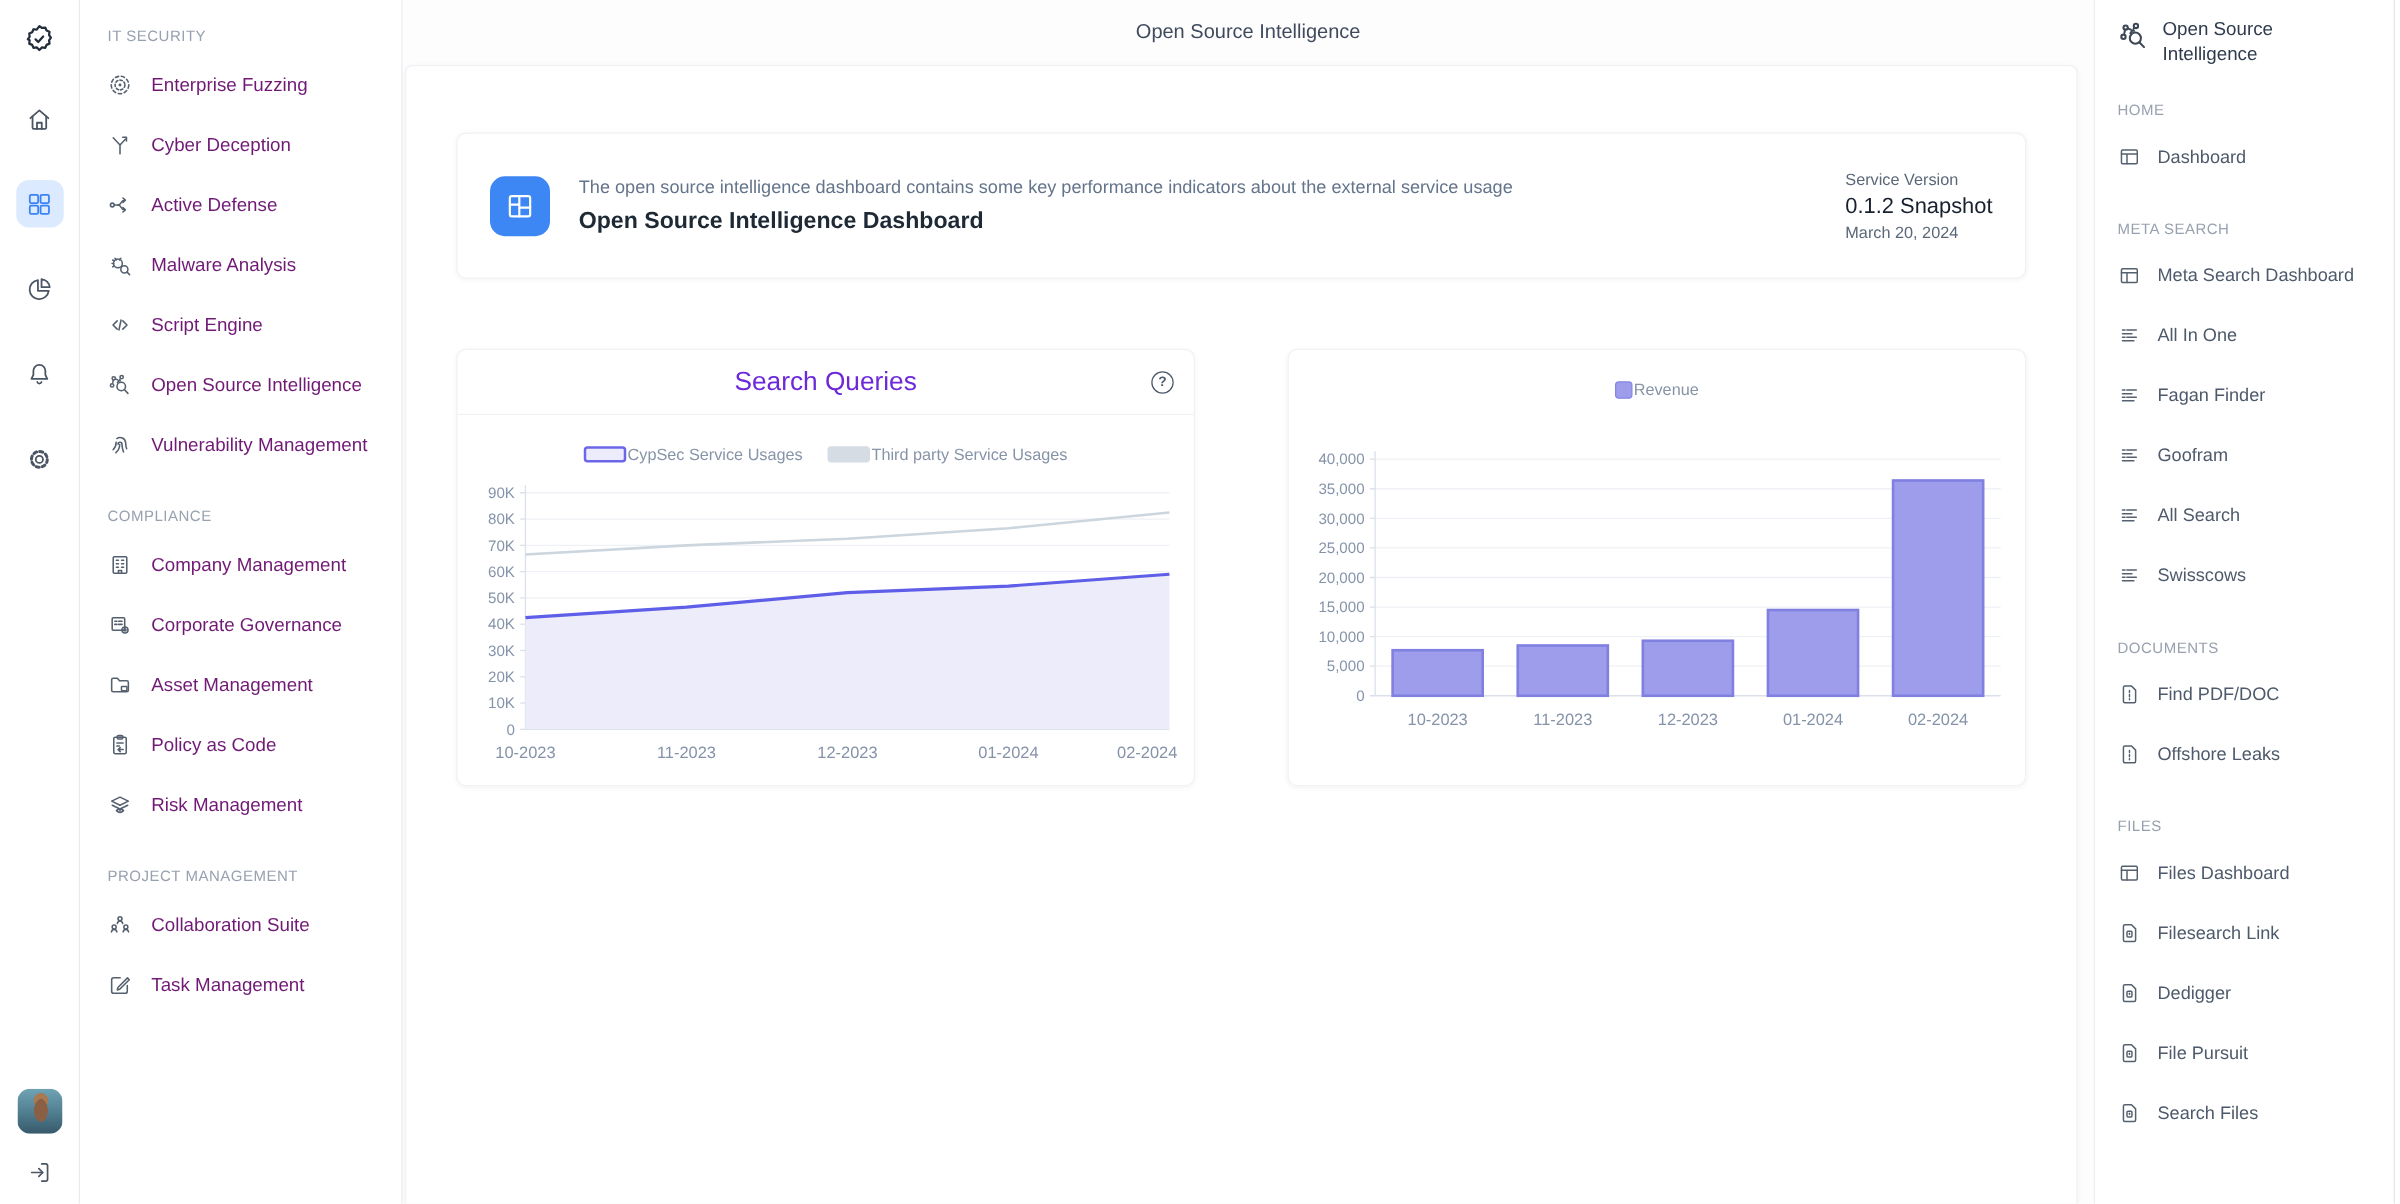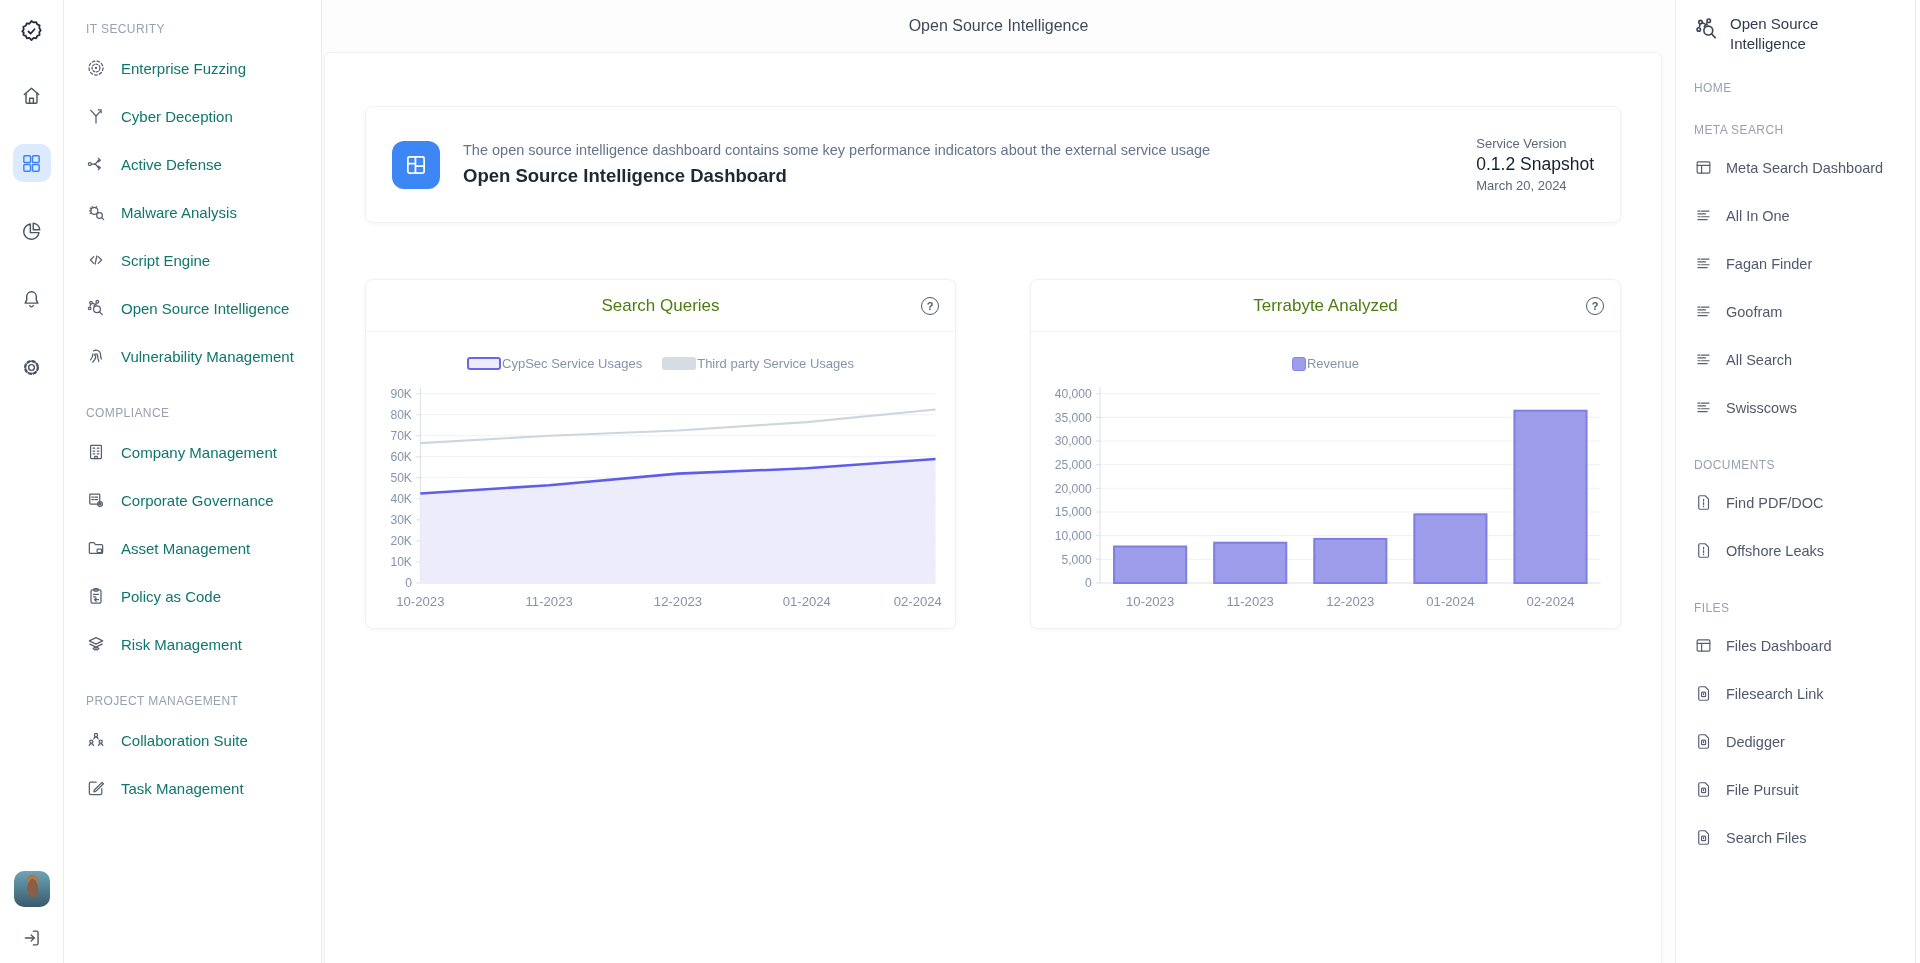--- a/index.html
+++ b/index.html
@@ -24,21 +24,21 @@
   linear-gradient(180deg,#6fa3b5 0%,#4f7d8e 55%,#38596b 100%)}
 .rail-logout{width:30px;height:30px;display:flex;align-items:center;justify-content:center;color:#4b5563;cursor:pointer}
 .rail-logout svg{width:22px;height:22px}
 
 
 .leftnav{width:258px;flex-shrink:0;background:#fff;border-right:1px solid #ebedf1;
   padding:22px 10px 10px 22px;overflow:hidden}
 .nav-section-label{font-size:12px;letter-spacing:.4px;color:#98a1af;margin:26px 0 0 0;height:16px}
 .nav-section-label:first-child{margin-top:0}
 .leftnav .nav-section-label + .nav-item{margin-top:6px}
-.nav-item{height:48px;display:flex;align-items:center;gap:15px;cursor:pointer;color:#0f766e}
+.nav-item{height:48px;display:flex;align-items:center;gap:15px;cursor:pointer;color:#701a75}
 .nav-ic{width:20px;height:20px;color:#55606f;flex-shrink:0}
 .nav-ic svg{width:20px;height:20px}
 .nav-label{font-size:15px;white-space:nowrap}
 
 
 .main{flex:1;display:flex;flex-direction:column;min-width:0}
 .main-header{height:52px;display:flex;align-items:center;justify-content:center;
   font-size:16px;color:#3f4b5d;flex-shrink:0}
 .content-card{flex:1;background:#fff;margin:0 13px 0 2px;border:1px solid #f0f1f4;
   border-bottom:none;border-radius:6px 6px 0 0;box-shadow:0 1px 4px rgba(25,35,60,.05);overflow:hidden}
@@ -56,21 +56,21 @@
 .version-label{font-size:13px;color:#5a6779}
 .version-value{font-size:17.5px;font-weight:normal;color:#17202e;margin:3px 0}
 .version-date{font-size:13px;color:#5a6779}
 
 
 .charts-row{display:flex;gap:74px;margin:56px 40px 0}
 .chart-card{flex:1;height:350px;border:1px solid #f0f1f4;border-radius:8px;
   box-shadow:0 1px 4px rgba(25,35,60,.05);display:flex;flex-direction:column;min-width:0}
 .chart-header{height:52px;position:relative;display:flex;align-items:center;justify-content:center;
   border-bottom:1px solid #f1f2f6;flex-shrink:0}
-.chart-title{font-size:17px;color:#4d7c0f}
+.chart-title{font-size:21px;color:#6d28d9}
 .help{position:absolute;right:16px;top:17px;width:18px;height:18px;border:1.5px solid #4d5a6b;
   border-radius:50%;display:flex;align-items:center;justify-content:center;
   font-size:11px;font-weight:bold;color:#4d5a6b;cursor:pointer}
 .help::after{content:"?"}
 .legend{display:flex;justify-content:center;align-items:center;gap:20px;margin-top:24px;height:15px;flex-shrink:0}
 .lg-item{display:flex;align-items:center;gap:1px}
 .lg-box-line{width:34px;height:13px;border:2px solid #6c67e9;background:#edecfc;border-radius:3px}
 .lg-box-gray{width:34px;height:13px;background:#d6dce3;border-radius:3px}
 .lg-box-bar{width:14px;height:14px;background:#9d9dec;border:1.5px solid #8585e4;border-radius:3px}
 .lg-label{font-size:13px;color:#8694a8}
@@ -359,24 +359,20 @@
                 <text x="413.5" y="216" text-anchor="middle" fill="#8593a9" font-size="12.5">01-2024</text>
                 <text x="542" y="216" text-anchor="end" fill="#8593a9" font-size="12.5">02-2024</text>
                 <polygon points="46,194 46,109 168.5,100.99999999999999 291,90.00000000000001 413.5,85.00000000000001 536,76 536,194" fill="#ececfa" stroke="none"></polygon>
                 <polyline points="46,61 168.5,54 291,49 413.5,41 536,29" fill="none" stroke="#ccd6de" stroke-width="2" stroke-linejoin="round"></polyline>
                 <polyline points="46,109 168.5,100.99999999999999 291,90.00000000000001 413.5,85.00000000000001 536,76" fill="none" stroke="#5e5ee8" stroke-width="2.4" stroke-linejoin="round"></polyline>
               </svg>
           </div>
         </section>
 
         <section class="chart-card">
-          <div class="chart-header">
-            <span class="chart-title">Terrabyte Analyzed</span>
-            <span class="help"></span>
-          </div>
           <div class="legend">
             <span class="lg-item">
               <span class="lg-box-bar"></span>
               <span class="lg-label">Revenue</span>
             </span>
           </div>
           <div class="chart-body">
             <svg id="svg-bar" viewBox="0 0 545 228" preserveAspectRatio="xMidYMid meet">
                 <line x1="56" y1="194" x2="60" y2="194" stroke="#dbe0e9"></line>
                 <text x="52" y="198" text-anchor="end" fill="#8593a9" font-size="11.5">0</text>
@@ -431,20 +427,27 @@
             <circle cx="13.6" cy="4.4" r="1.6"></circle>
             <circle cx="4.4" cy="12.4" r="1.6"></circle>
             <path d="M7.6 6.2l4.6 1.8M5.6 7.2l-.8 3.6M9.5 9.8l2.8-3.8" stroke-dasharray="2.4 1.6"></path>
             <circle cx="13.2" cy="13.4" r="4.1"></circle>
             <path d="M16.3 16.6l3.3 3.4"></path>
           </svg></span>
       <span class="rb-title">Open Source Intelligence</span>
     </div>
     <div id="rb-sections">
         <div class="rb-section-label">HOME</div>
+        <div class="rb-item">
+          <span class="rb-ic"><svg viewBox="0 0 24 24" fill="none" stroke="currentColor" stroke-width="1.5" stroke-linecap="round" stroke-linejoin="round">
+              <rect x="4" y="5" width="16" height="14" rx="1.2"></rect>
+              <path d="M4 9.2h16M9.6 9.2V19"></path>
+            </svg></span>
+          <span class="rb-label">Dashboard</span>
+        </div>
         <div class="rb-section-label">META SEARCH</div>
         <div class="rb-item">
           <span class="rb-ic"><svg viewBox="0 0 24 24" fill="none" stroke="currentColor" stroke-width="1.5" stroke-linecap="round" stroke-linejoin="round">
               <rect x="4" y="5" width="16" height="14" rx="1.2"></rect>
               <path d="M4 9.2h16M9.6 9.2V19"></path>
             </svg></span>
           <span class="rb-label">Meta Search Dashboard</span>
         </div>
         <div class="rb-item">
           <span class="rb-ic"><svg viewBox="0 0 24 24" fill="none" stroke="currentColor" stroke-width="1.5" stroke-linecap="round" stroke-linejoin="round">

